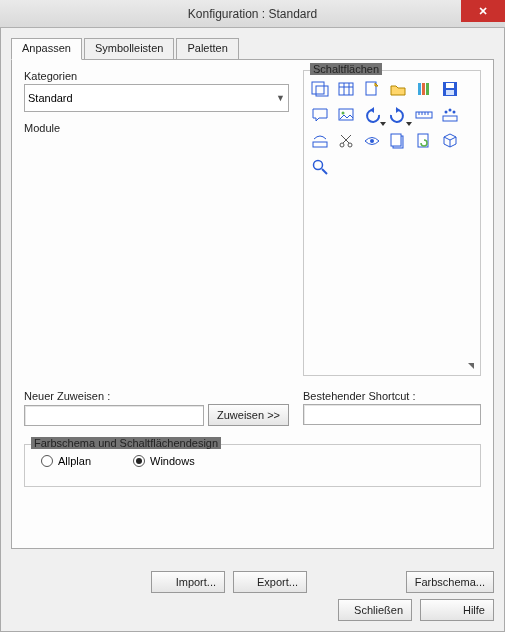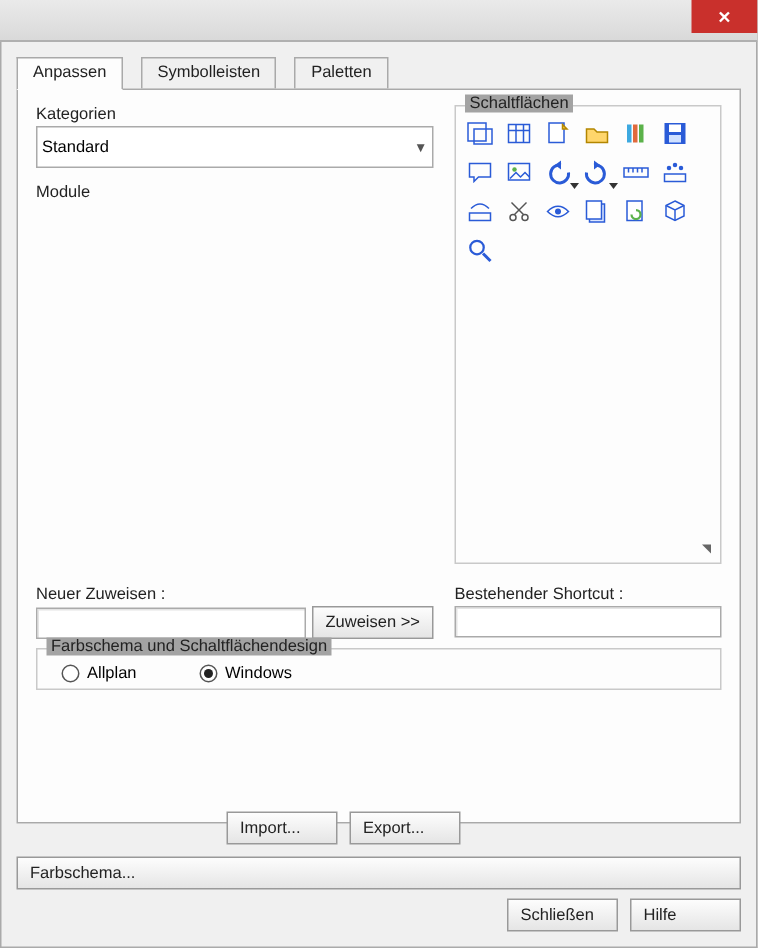--- a/index.html
+++ b/index.html
@@ -8,66 +8,67 @@
     background: linear-gradient(#eaeaea,#d9d9d9); border-bottom:1px solid #b0b0b0;
     display:flex; align-items:center; justify-content:center; }
   .titlebar .title { color:#333; font-size:12px; }
   .close-btn { position:absolute; right:0; top:0; width:44px; height:22px;
     background:#c9302c; color:#fff; display:flex; align-items:center; justify-content:center;
     font-size:13px; font-weight:bold; }
   .window-body { position:absolute; top:28px; left:0; right:0; bottom:0;
     background:#f0f0f0; padding:10px 10px 8px 10px; border:1px solid #aaa; border-top:none; }
   .tabstrip { display:flex; height:22px; margin-bottom:-1px; }
   .tab { padding:3px 10px; border:1px solid #a9a9a9; background:#f0f0f0;
-    margin-right:12px; border-bottom:1px solid #a9a9a9; color:#222; position:relative; cursor:default;}
+    margin-right:2px; border-bottom:1px solid #a9a9a9; color:#222; position:relative; cursor:default;}
   .tab.active { background:#fdfdfd; border-bottom:1px solid #fdfdfd; z-index:2;}
   .tab-panel { border:1px solid #a9a9a9; background:#fdfdfd; height:490px; padding:10px 12px; position:relative;}
   .row-top { display:flex; gap:14px; }
   .left-col { flex:1; }
   .right-col { width:178px; }
   .label { color:#222; margin-bottom:2px; }
   .select { width:100%; height:28px; border:1px solid #aaa; background:#fff; padding:0 3px;
     display:flex; align-items:center; justify-content:space-between; }
   .select .chev { font-size:9px; color:#555; }
   .mod-label { margin-top:10px; }
   .fieldset { border:1px solid #c9c9c9; position:relative; padding:8px 6px 6px 6px; background:#fdfdfd;}
-  .fieldset .legend { position:absolute; top:-8px; left:6px; background:#a3a3a3; padding:0 3px; color:#222;}
+  .fieldset .legend { position:absolute; top:-8px; left:6px; background:#737373; padding:0 3px; color:#222;}
   .icon-area { height:306px; }
   .icon-grid { display:flex; flex-wrap:wrap; gap:6px 6px; }
   .tb-icon { width:20px; height:20px; display:flex; align-items:center; justify-content:center; position:relative;}
   .tb-icon svg { width:18px; height:18px; }
   .drop { position:absolute; right:-4px; bottom:-1px; width:0;height:0;
     border-left:3px solid transparent; border-right:3px solid transparent; border-top:4px solid #333;}
   .resize-grip { position:absolute; bottom:6px; right:6px; width:0;height:0;
     border-left:6px solid transparent; border-top:6px solid #666;}
   .shortcut-row { display:flex; gap:14px; margin-top:14px; }
   .shortcut-col { flex:1; }
   .text-input { width:100%; height:21px; border:1px solid #aaa; background:#fff; box-shadow:inset 1px 1px 0 #e4e4e4;}
   .sc-left { display:flex; gap:4px; align-items:flex-end; }
   .sc-left .text-input { flex:1; }
   .btn { height:22px; padding:0 8px; border:1px solid #999; background:linear-gradient(#fdfdfd,#e5e5e5);
-    display:inline-flex; align-items:center; justify-content:flex-start; color:#222; cursor:default; min-width:72px;}
+    display:inline-flex; align-items:center; justify-content:flex-end; color:#222; cursor:default; min-width:72px;}
   .zuweisen { min-width:78px; }
   .desc-label { margin-top:10px; }
-  .design-fieldset { margin-top:6px; padding:10px 10px 4px 10px; }
+  .design-fieldset { margin-top:18px; padding:10px 10px 19px 10px; }
   .radios { display:flex; gap:42px; padding-left:6px;}
   .radio { display:flex; align-items:center; gap:5px; }
   .radio .circle { width:12px;height:12px;border:1px solid #555;border-radius:50%; position:relative; background:#fff;}
   .radio.checked .circle::after { content:""; position:absolute; top:2px;left:2px;width:6px;height:6px;
     border-radius:50%; background:#222;}
   .bottom-buttons { position:absolute; left:10px; right:10px; bottom:10px; }
   .brow { display:flex; justify-content:flex-end; gap:8px; margin-top:6px;}
-  .brow.first { margin-top:0;flex-direction:column; }
+  .brow.first { margin-top:0; }
   .brow .btn { min-width:74px; }
   .brow.first .leftgroup { display:flex; gap:8px; margin-right:auto; margin-left:140px;}
 </style>
 </head>
 <body>
 
 <div class="titlebar">
+  <span class="title">Konfiguration :  Standard</span>
   <div class="close-btn">
     <span>✕</span>
   </div>
 </div>
 
 <div class="window-body">
 
   <div class="tabstrip">
     <div class="tab active"><span>Anpassen</span></div>
     <div class="tab"><span>Symbolleisten</span></div>

